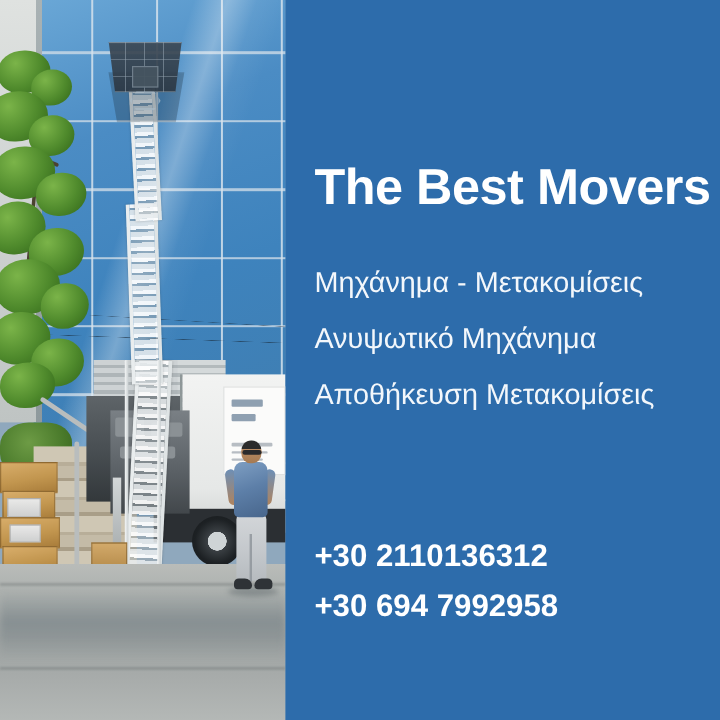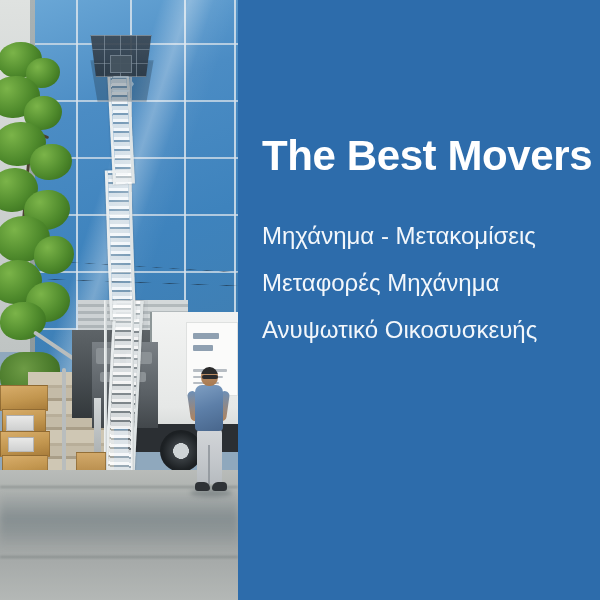--- a/index.html
+++ b/index.html
@@ -402,20 +402,24 @@
     </div>
 
   </div>
 
   <div id="panel">
 
     <div id="title">The Best Movers</div>
 
     <div id="services">
       <div class="service-line">Μηχάνημα - Μετακομίσεις</div>
-      <div class="service-line">Μεταφορές Μηχάνημα</div>
-      <div class="service-line">Ανυψωτικό Οικοσυσκευής</div>
-    </div>
-
+      <div class="service-line">Ανυψωτικό Μηχάνημα</div>
+      <div class="service-line">Αποθήκευση Μετακομίσεις</div>
+    </div>
+
+    <div id="phones">
+      <div class="phone-line">+30 2110136312</div>
+      <div class="phone-line">+30 694 7992958</div>
+    </div>
 
   </div>
 
 </div>
 
 </body></html>

